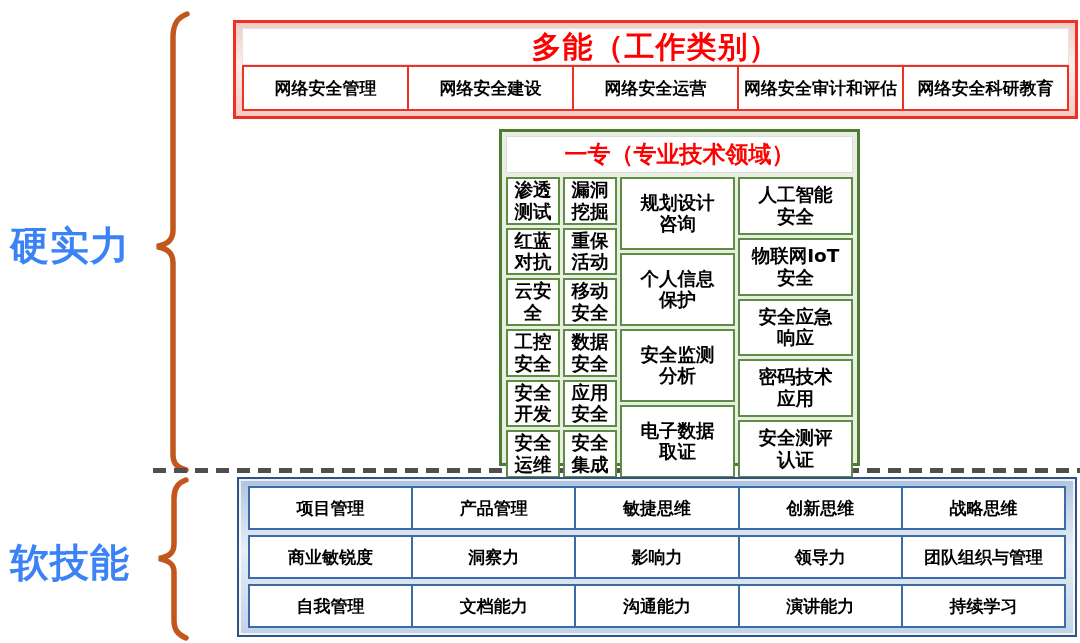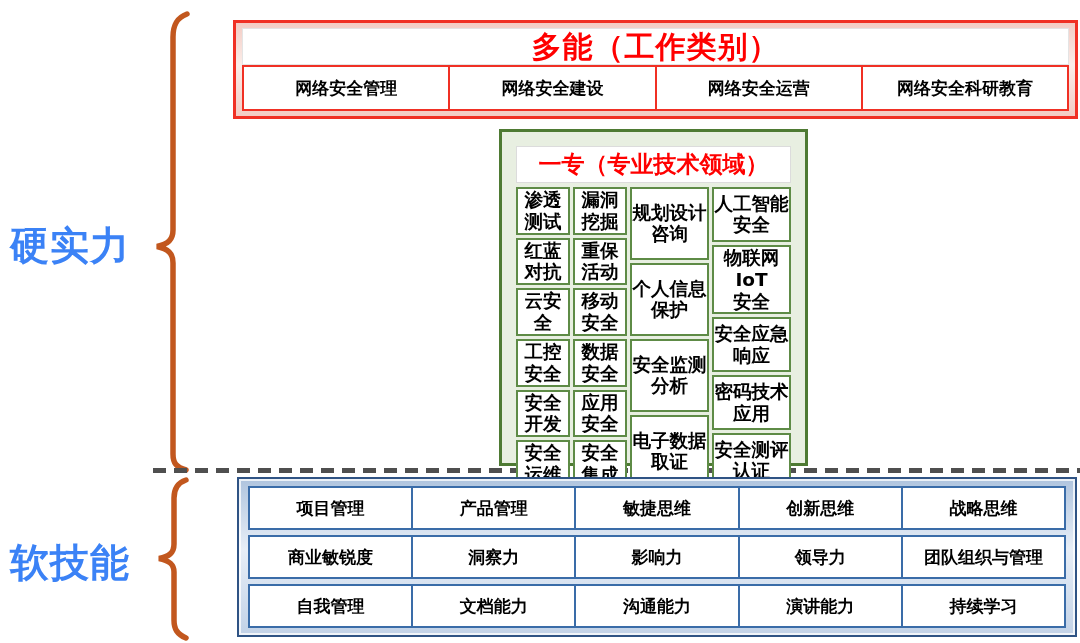--- a/index.html
+++ b/index.html
@@ -30,22 +30,22 @@
     display:flex; flex-direction:column; }
   .multi-title { background:#fff; border:1px solid #E4E4E4; height:37px; line-height:35px;
     text-align:center; color:#FF0000; font-size:30px; font-weight:bold; letter-spacing:1px; }
   .multi-row { flex:1; display:flex;
     border:2px solid #F03024; background:#fff;justify-content:center; }
   .multi-cell { flex:1; display:flex; align-items:center; justify-content:center;
     border-left:2px solid #F03024; font-size:17px; font-weight:bold; color:#000; }
   .multi-cell:first-child { border-left:none; }
 
   
-  .spec-box { position:absolute; left:499px; top:129px; width:309px; height:337px;
-    border:3px solid #4E7A33; background:#E8EFE1; padding:14px;
+  .spec-box { position:absolute; left:499px; top:129px; width:361px; height:337px;
+    border:3px solid #4E7A33; background:#E8EFE1; padding:4px;
     display:flex; flex-direction:column; }
   .spec-title { background:#fff; border:1px solid #DCDCDC; height:37px; line-height:35px;
     text-align:center; color:#FF0000; font-size:23px; font-weight:bold; }
   .spec-grid { flex:1; margin-top:4px; display:flex; gap:3px; }
   .spec-col { display:flex; flex-direction:column; gap:3px; }
   .spec-col.col-a { flex:0 0 54px; }
   .spec-col.col-b { flex:0 0 54px; }
   .spec-col.col-c { flex:1;justify-content:space-between; }
   .spec-col.col-d { flex:1; }
   .spec-cell { flex:1; background:#fff; border:2px solid #5E8B46;
@@ -79,20 +79,21 @@
   </svg>
 
   <div class="divider"></div>
 
   <div class="multi-box">
     <div class="multi-title">多能（工作类别）</div>
     <div class="multi-row">
       <div class="multi-cell">网络安全管理</div>
       <div class="multi-cell">网络安全建设</div>
       <div class="multi-cell">网络安全运营</div>
+      <div class="multi-cell">网络安全审计和评估</div>
       <div class="multi-cell">网络安全科研教育</div>
     </div>
   </div>
 
   <div class="spec-box">
     <div class="spec-title">一专（专业技术领域）</div>
     <div class="spec-grid">
       <div class="spec-col col-a">
         <div class="spec-cell">渗透
 测试</div>

